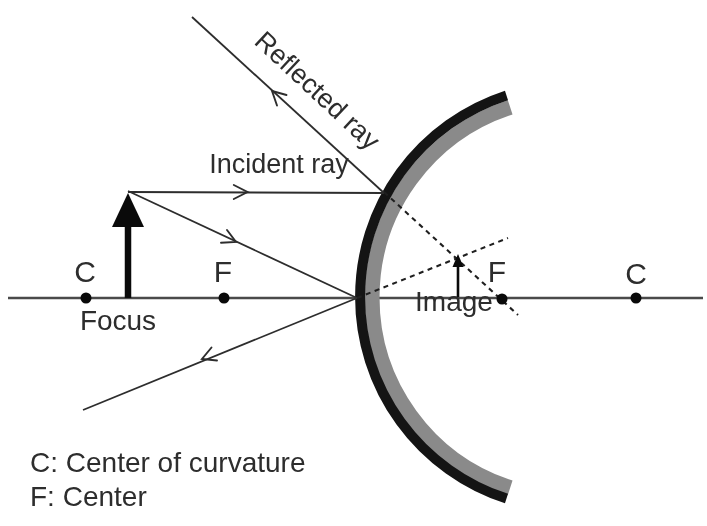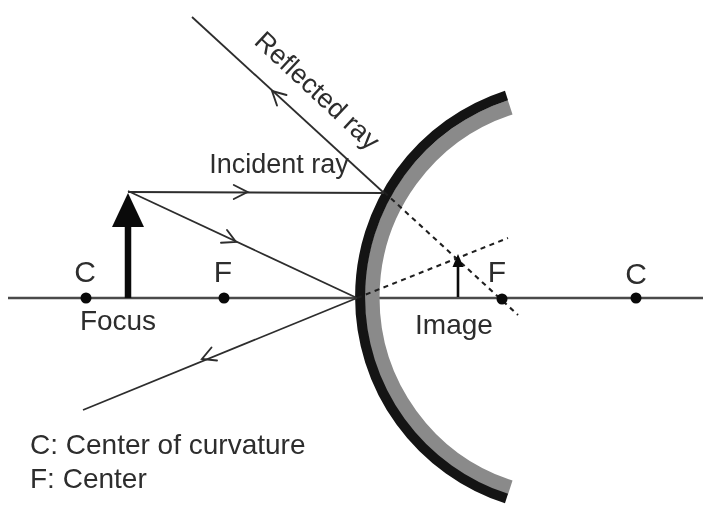--- a/index.html
+++ b/index.html
@@ -69,21 +69,21 @@
   }
   .lbl-point { font-size: 30px; }
   .lbl-ray   { font-size: 27px; }
   .lbl-obj   { font-size: 28px; }
   .lbl-rotated {
     transform: translate(-50%, -50%) rotate(43deg);
   }
   .legend {
     position: absolute;
     left: 30px;
-    top: 428px;
+    top: 446px;
     font-size: 28px;
     line-height: 34px;
     color: var(--ink);
   }
 </style>
 </head>
 <body>
 
 <div class="stage">
 
@@ -128,20 +128,20 @@
   <div class="lbl lbl-point" style="left:85px; top:272px;">C</div>
 
   <div class="lbl lbl-point" style="left:223px; top:272px;">F</div>
 
   <div class="lbl lbl-point" style="left:497px; top:272px;">F</div>
 
   <div class="lbl lbl-point" style="left:636px; top:274px;">C</div>
 
   <div class="lbl lbl-obj" style="left:118px; top:321px;">Focus</div>
 
-  <div class="lbl lbl-obj" style="left:454px; top:325px;">Image</div>
+  <div class="lbl lbl-obj" style="left:454px; top:302px;">Image</div>
 
   <div class="legend">
     <div>C: Center of curvature</div>
     <div>F: Center</div>
   </div>
 
 </div>
 
 </body></html>

